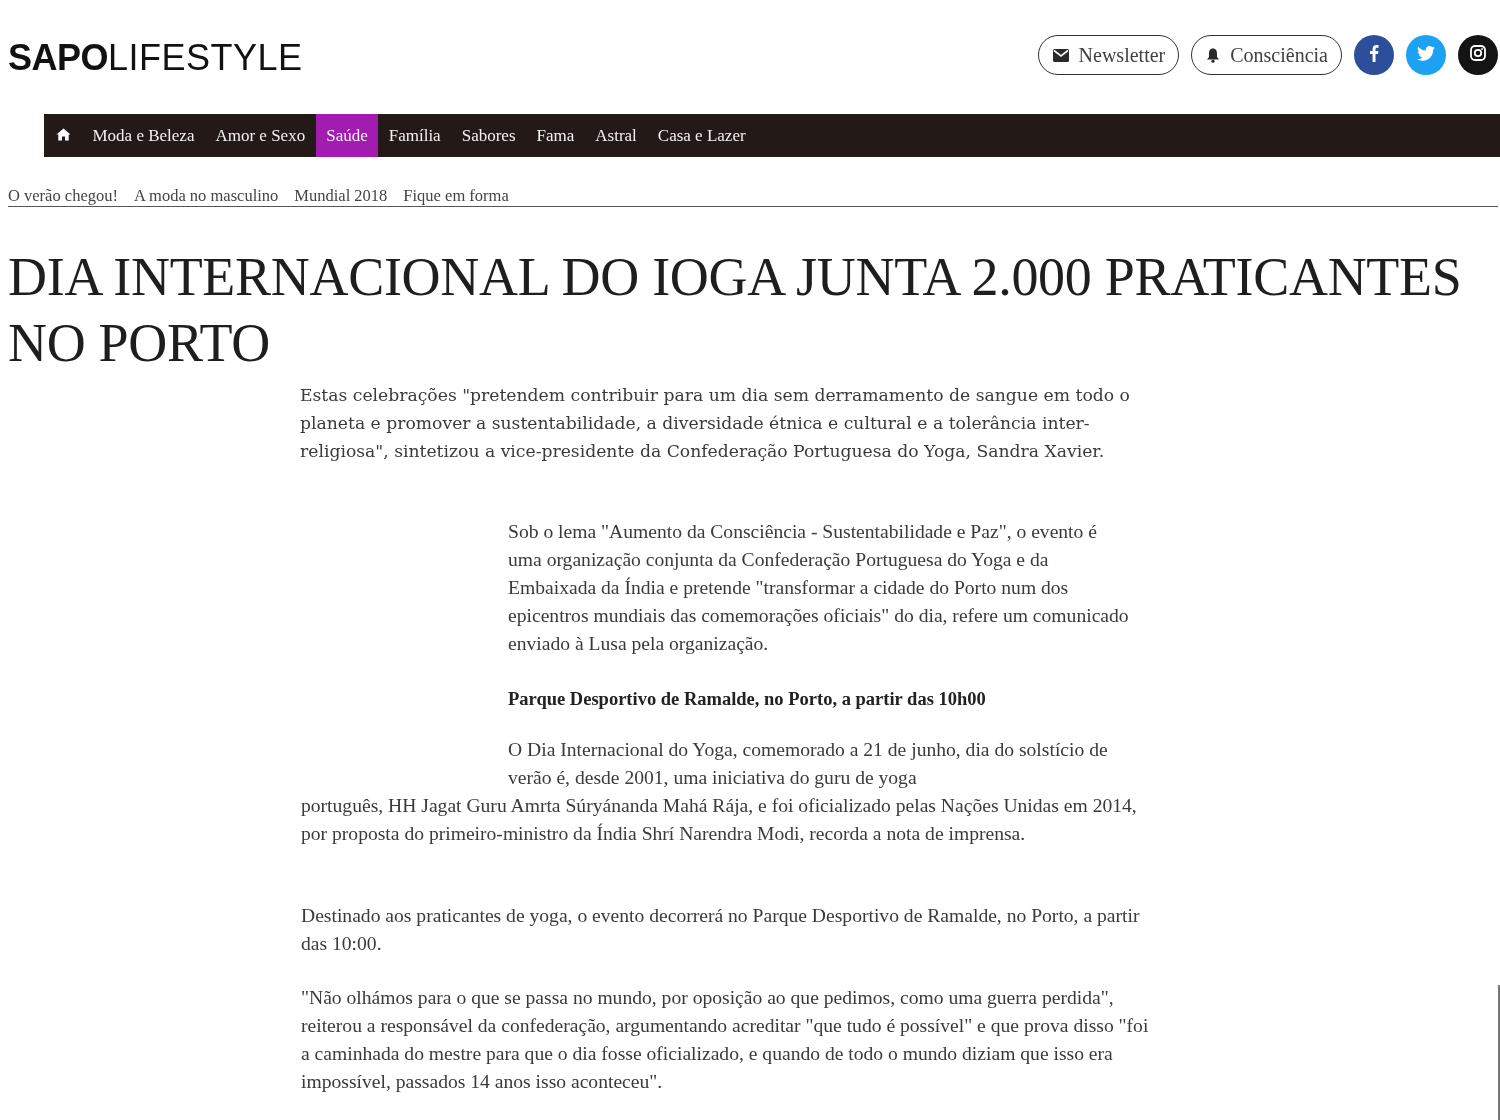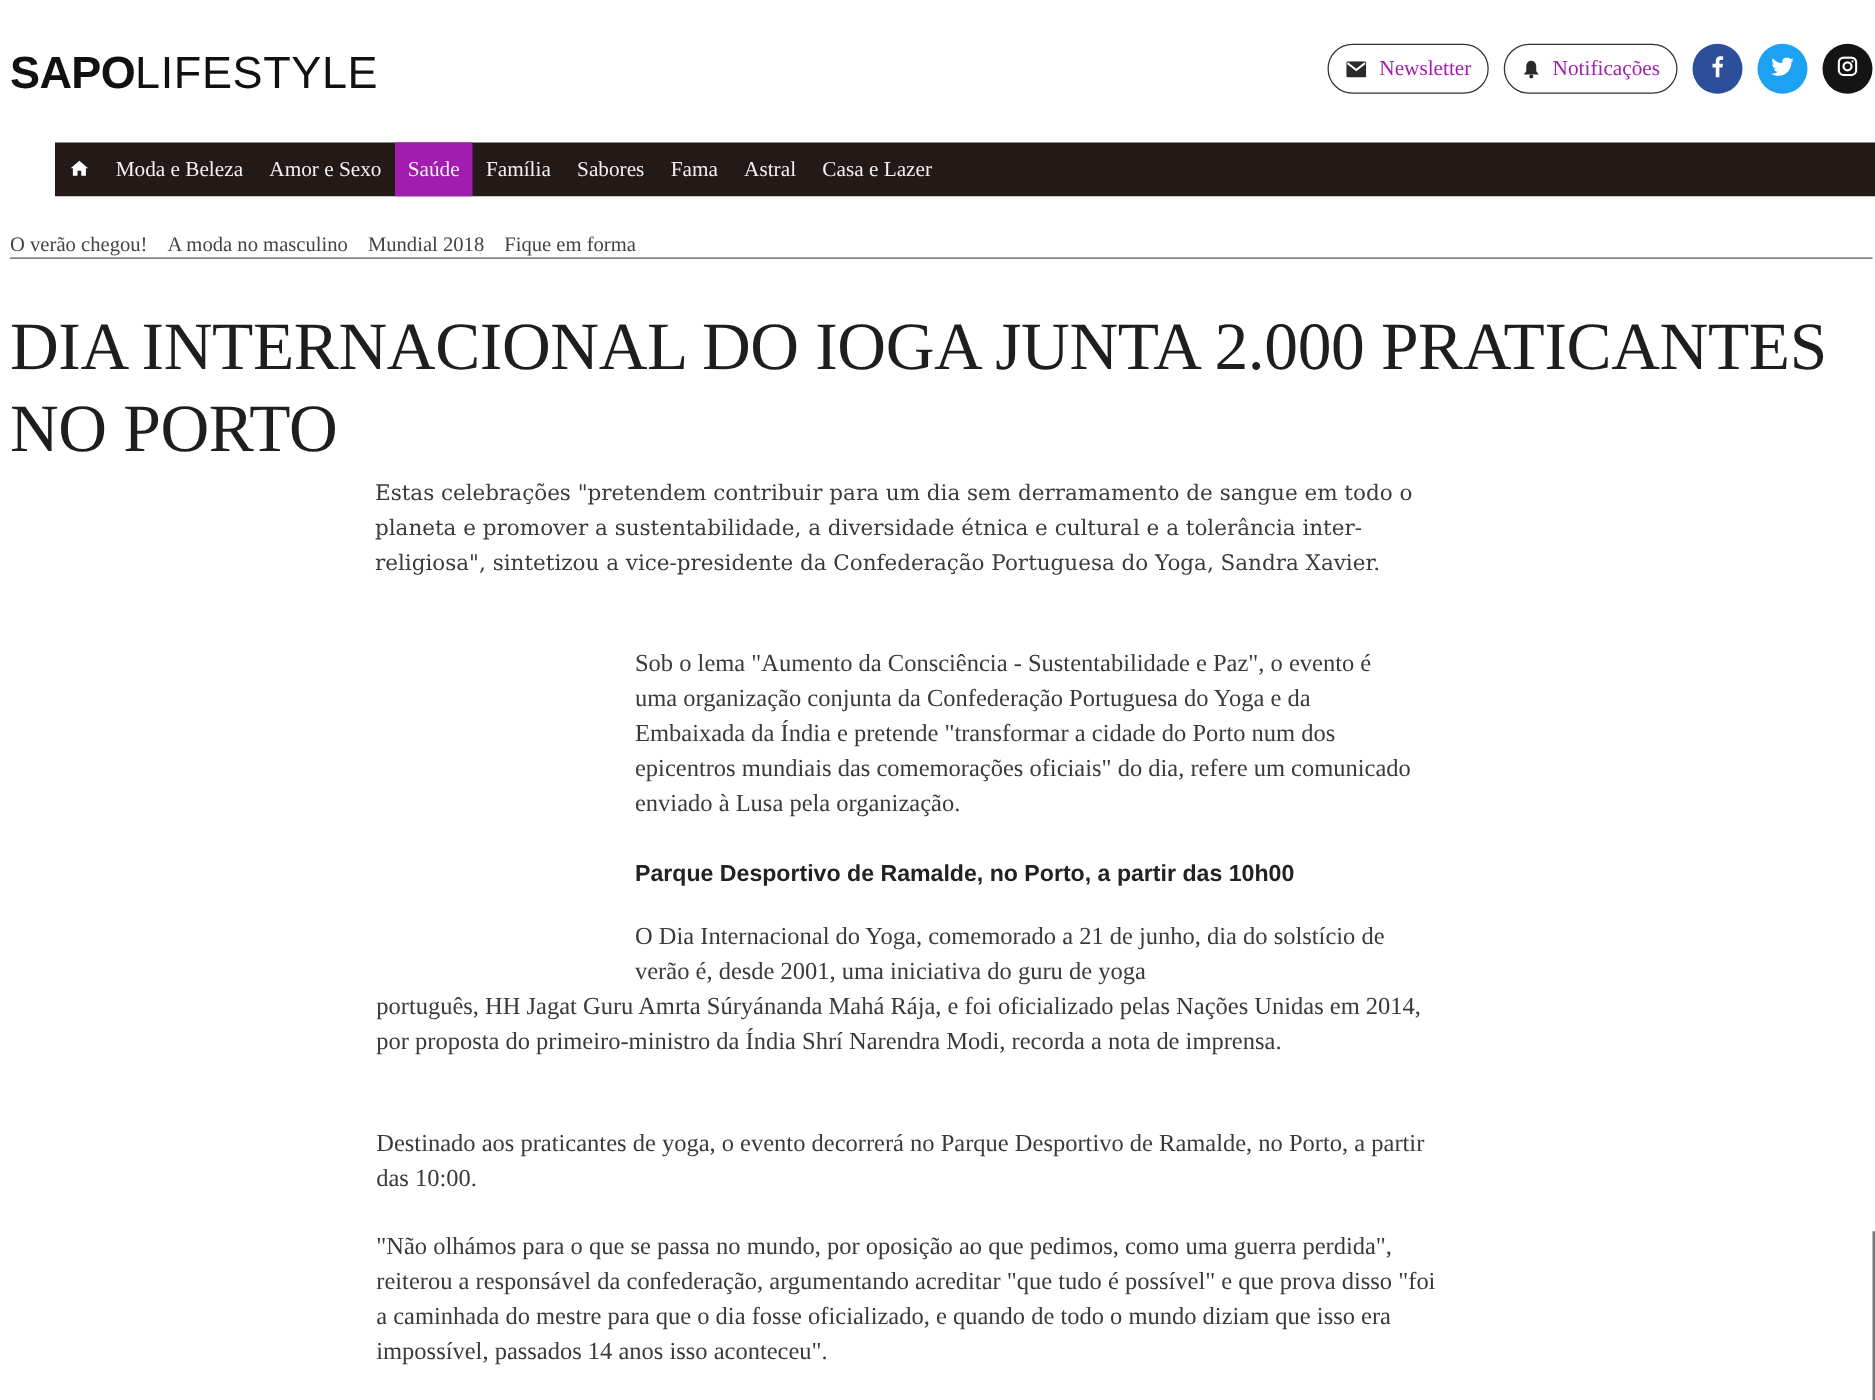--- a/index.html
+++ b/index.html
@@ -6,21 +6,21 @@
   html, body { width: 1500px; height: 1120px; background: #ffffff; overflow: hidden; }
   body { font-family: "DejaVu Serif", "Liberation Serif", serif; color: #222; position: relative; }
 
   
   .header { position: absolute; left: 0; top: 0; width: 1500px; height: 125px; }
   .logo { position: absolute; left: 8px; top: 38px; font-family: "Liberation Sans", "DejaVu Sans", sans-serif; font-size: 36px; letter-spacing: -0.5px; color: #111; line-height: 40px; }
   .logo .bold { font-weight: 700; }
   .logo .light { font-weight: 400; letter-spacing: 0.5px; }
 
   .header-actions { position: absolute; right: 2px; top: 35px; display: flex; align-items: center; gap: 12px; }
-  .pill-btn { height: 40px; border: 1.5px solid #333; border-radius: 20px; display: flex; align-items: center; padding: 0 13px 0 14px; gap: 10px; font-family: "Liberation Serif", serif; font-size: 17px; color: #a21caf; background: #fff; cursor: pointer; }
+  .pill-btn { height: 40px; border: 1.5px solid #333; border-radius: 20px; display: flex; align-items: center; padding: 0 13px 0 14px; gap: 10px; font-family: "Liberation Serif", serif; font-size: 20px; color: #404040; background: #fff; cursor: pointer; }
   .pill-btn svg { display: block; }
   .social { width: 40px; height: 40px; border-radius: 50%; display: flex; align-items: center; justify-content: center; cursor: pointer; }
   .social.fb { background: #2d4e9a; }
   .social.tw { background: #1da1f2; }
   .social.ig { background: #141414; }
 
   
   .navbar { position: absolute; left: 8px; top: 114px; width: 1490px; height: 43px; background: #231a18; display: flex; align-items: stretch; margin-left: 36px; }
   .nav-home { width: 38px; display: flex; align-items: center; justify-content: center; }
   .nav-item { display: flex; align-items: center; padding: 0 10.5px; font-family: "Liberation Serif", serif; font-size: 17px; color: #f2f2f2; cursor: pointer; white-space: nowrap; }
@@ -32,21 +32,21 @@
   .subnav { position: absolute; left: 8px; top: 169px; width: 1490px; height: 38px; border-bottom: 1.5px solid #555; display: flex; align-items: flex-end; gap: 16px; font-family: "Liberation Serif", serif; font-size: 16.5px; color: #444; }
   .subnav a { color: #444; text-decoration: none; cursor: pointer; }
 
   
   .title { position: absolute; left: 8px; top: 244px; width: 1480px; font-family: "Liberation Serif", serif; font-weight: 400; font-size: 54px; line-height: 66px; color: #1e1e1e; letter-spacing: -0.3px; }
 
   
   .para { position: absolute; font-family: "DejaVu Serif", serif; font-size: 17.2px; line-height: 28px; color: #3a3a3a; }
   .p1 { left: 300px; top: 381px; width: 840px; }
   .p2 { left: 508px; top: 518px; width: 625px; font-family: "Liberation Serif", serif; font-size: 19.6px; }
-  .h2 { position: absolute; left: 508px; top: 684px; width: 640px; font-family: Liberation Sans, sans-serif; font-weight: 700; font-size: 18.5px; line-height: 30px; color: #222; }
+  .h2 { position: absolute; left: 508px; top: 684px; width: 640px; font-family: Liberation Serif, serif; font-weight: 700; font-size: 18.5px; line-height: 30px; color: #222; }
   .p3a { left: 508px; top: 736px; width: 625px; font-family: "Liberation Serif", serif; font-size: 19.6px; }
   .p3b { left: 301px; top: 792px; width: 840px; font-family: "Liberation Serif", serif; font-size: 19.6px; }
   .p4 { left: 301px; top: 902px; width: 850px; font-family: "Liberation Serif", serif; font-size: 19.6px; }
   .p5 { left: 301px; top: 984px; width: 850px; font-family: "Liberation Serif", serif; font-size: 19.6px; }
 
   .scroll-edge { position: absolute; left: 1498px; top: 985px; width: 2px; height: 135px; background: #777; }
 </style>
 </head>
 <body>
 
@@ -65,21 +65,21 @@
       </span>
       <span>Newsletter</span>
     </div>
     <div class="pill-btn">
       <span>
         <svg width="14" height="15" viewBox="0 0 14 15">
             <path d="M7 0.5 C4 0.5 3 3 3 5.5 L3 9 L1 11.5 L13 11.5 L11 9 L11 5.5 C11 3 10 0.5 7 0.5 Z" fill="#2a2a2a"></path>
             <circle cx="7" cy="13.2" r="1.6" fill="#2a2a2a"></circle>
           </svg>
       </span>
-      <span>Notificações</span>
+      <span>Consciência</span>
     </div>
     <div class="social fb">
       <span>
         <svg width="10" height="18" viewBox="0 0 10 18">
             <path d="M6.5 18 L6.5 10 L9 10 L9.4 7 L6.5 7 L6.5 5.2 C6.5 4.3 6.8 3.7 8 3.7 L9.5 3.7 L9.5 1 C9.2 1 8.3 0.9 7.3 0.9 C5.1 0.9 3.6 2.2 3.6 4.7 L3.6 7 L1 7 L1 10 L3.6 10 L3.6 18 Z" fill="#fff"></path>
           </svg>
       </span>
     </div>
     <div class="social tw">
       <span>

